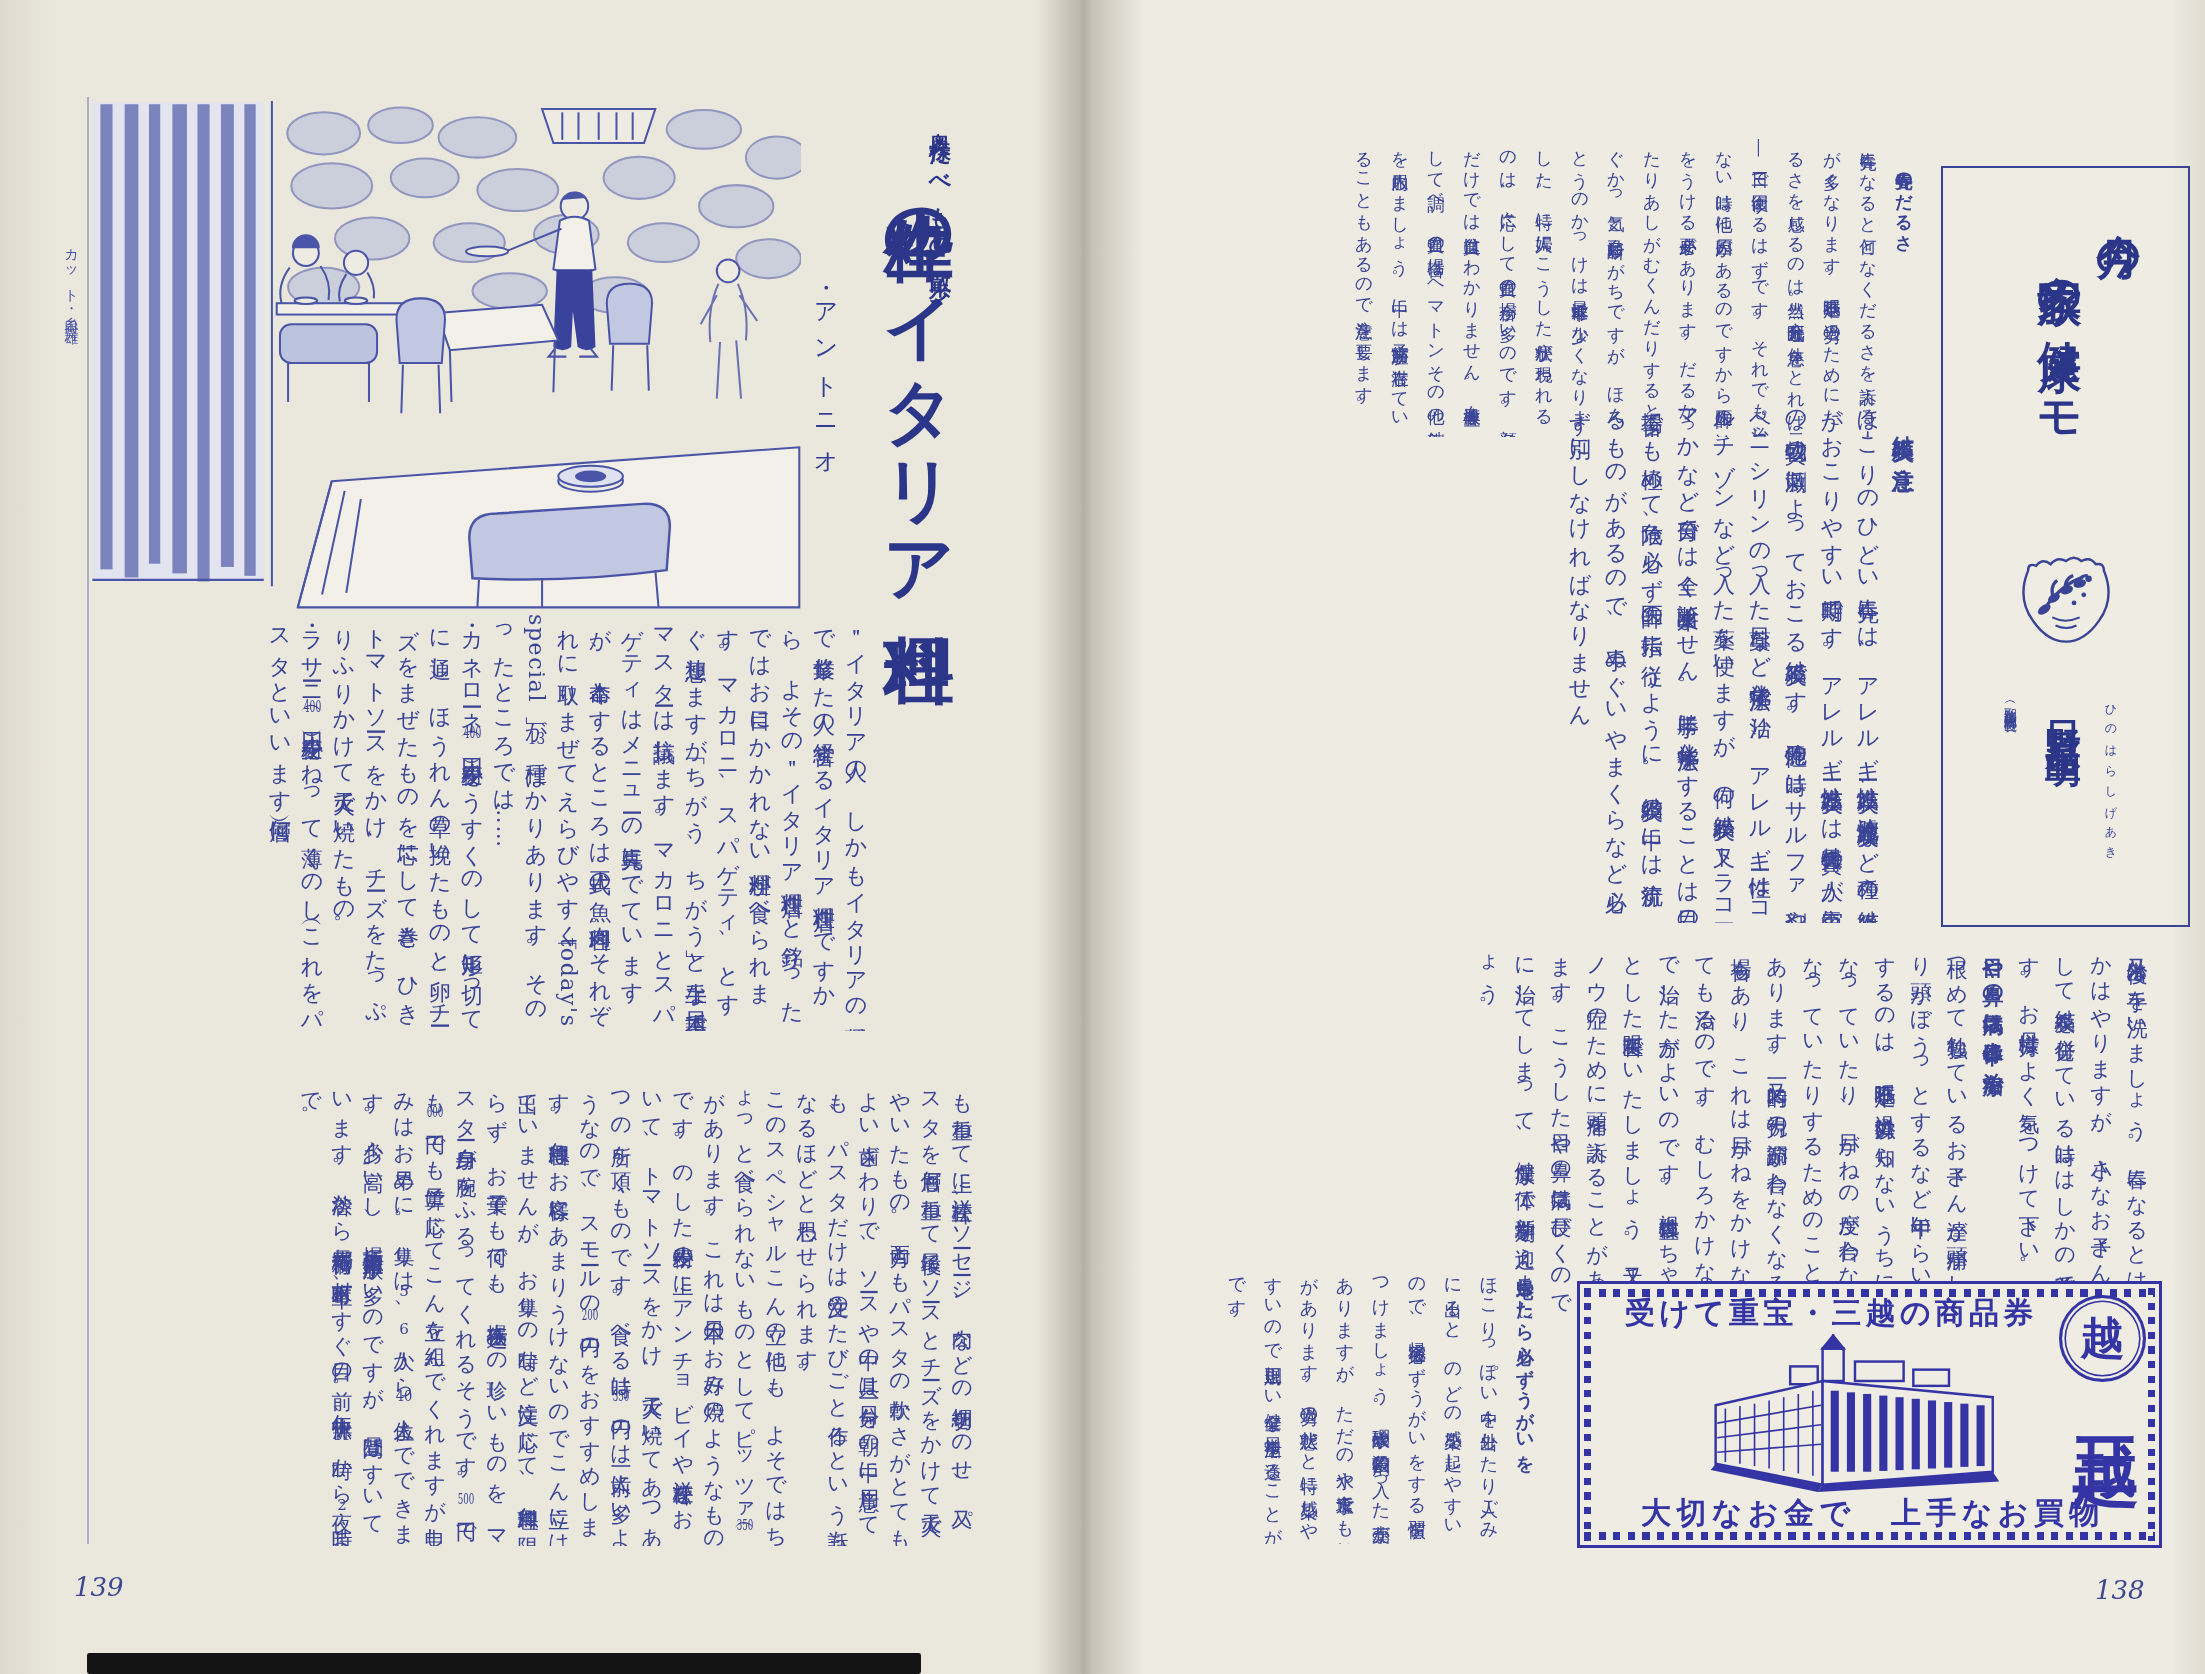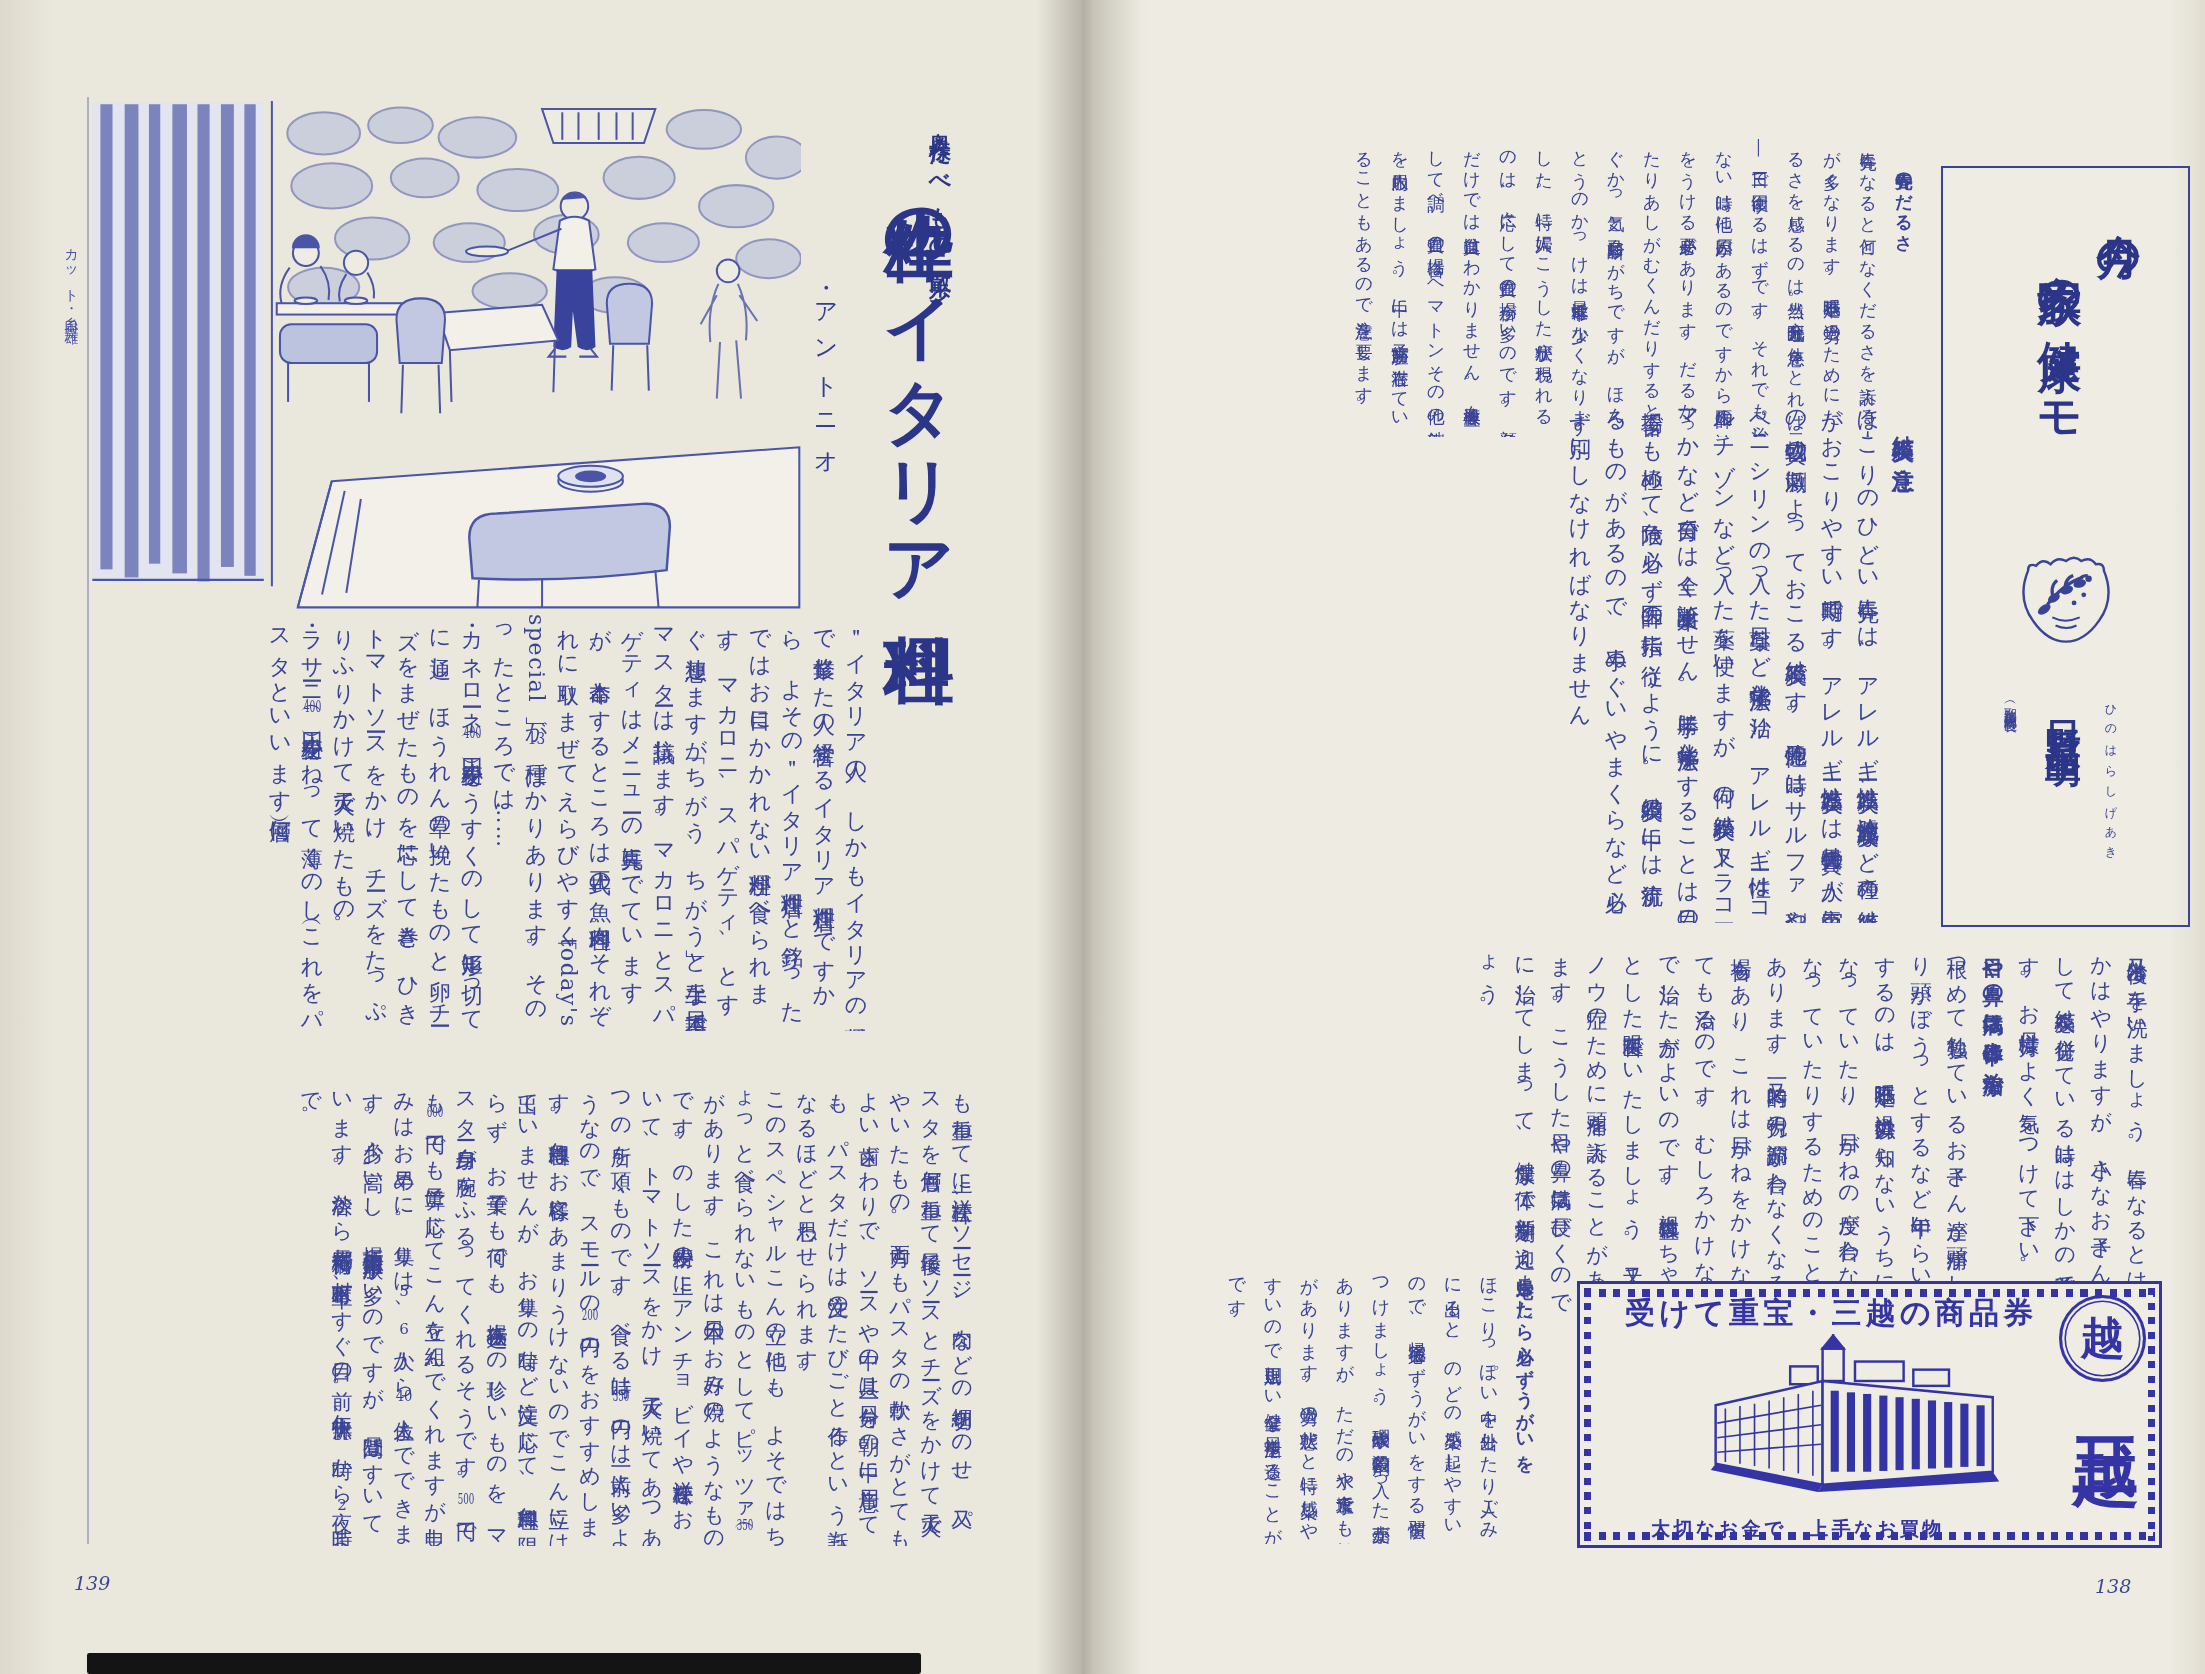--- a/index.html
+++ b/index.html
@@ -24,21 +24,21 @@
   .p-heading{font-weight:700;text-indent:1.1em;}
   .p-heading-bold{font-weight:700;font-family:"DejaVu Sans","Liberation Sans",sans-serif;}
   
   .lp-illu{position:absolute;left:89px;top:101px;}
   .lp-credit{position:absolute;left:63px;top:239px;height:210px;font-size:13.8px;letter-spacing:.35em;color:#4a55a5;}
   .lp-header{position:absolute;left:925px;top:115px;height:243px;font-size:22px;font-weight:700;letter-spacing:.30em;color:#2c3689;font-family:"DejaVu Sans","Liberation Sans",sans-serif;}
   .lp-title{position:absolute;left:873px;top:155px;height:712px;margin:0;font-size:70px;font-weight:700;letter-spacing:.05em;color:#2c3689;}
   .lp-author{position:absolute;left:810px;top:275px;height:210px;font-size:23.5px;letter-spacing:.45em;color:#333e92;}
   .lp-band-a{left:93px;top:614px;width:779px;height:417px;font-size:22px;line-height:32px;letter-spacing:1.6px;}
   .lp-band-b{left:93px;top:1078px;width:884px;height:468px;font-size:21px;line-height:31px;letter-spacing:1.6px;}
-  .pagenum{position:absolute;font-size:19px;font-style:italic;color:#3d4794;font-family:"DejaVu Serif","Liberation Serif",serif;}
+  .pagenum{position:absolute;font-size:26px;font-style:italic;color:#3d4794;font-family:"DejaVu Serif","Liberation Serif",serif;}
   .pagenum.left-num{left:74px;top:1572px;}
   .pagenum.right-num{left:2095px;top:1575px;text-align:right;}
   .scan-strip{position:absolute;left:87px;top:1653px;width:834px;height:21px;background:#141414;border-radius:2.4px;}
   
   .health-box{position:absolute;left:1941px;top:166px;width:245px;height:757px;border:2.4px solid #3a4497;background:rgba(255,255,255,.06);}
   .hb-title{position:absolute;top:32px;right:39px;height:453px;font-size:44px;font-weight:700;letter-spacing:.12em;color:#2c3689;}
   .hb-title div{margin:0;}
   .hb-line2{text-indent:.9em;}
   .hb-vase{position:absolute;left:50%;top:380px;transform:translateX(-50%);}
   .hb-furi{position:absolute;left:159px;top:528px;height:227px;font-size:12px;letter-spacing:.55em;color:#3a4497;}
@@ -49,21 +49,21 @@
   .rp-band3{left:1133px;top:942px;width:1022px;height:376px;font-size:21px;line-height:36px;letter-spacing:1.6px;}
   .rp-band4{left:1132px;top:1265px;width:411px;height:279px;font-size:18px;line-height:36px;letter-spacing:1.2px;}
   
   .ad{position:absolute;left:1577px;top:1281px;width:579px;height:261px;border:3.2px solid #3434a4;background:#eeece3;color:#3434a4;}
   .ad .saw{position:absolute;left:4px;right:4px;height:8px;background:repeating-linear-gradient(90deg,#3434a4 0 7.3px,rgba(0,0,0,0) 7.3px 14.6px);}
   .ad .saw.top{top:4.9px;}
   .ad .saw.bot{bottom:4.9px;}
   .ad .sider{position:absolute;top:4px;bottom:4px;width:7.3px;background:repeating-linear-gradient(180deg,#3434a4 0 7.3px,rgba(0,0,0,0) 7.3px 14.6px);}
   .ad .sider.l{left:4px;} .ad .sider.r{right:4px;}
   .ad-head{position:absolute;left:45px;top:9px;font-size:30px;font-weight:700;letter-spacing:.14em;font-family:"DejaVu Sans","Liberation Sans",sans-serif;}
-  .ad-foot{position:absolute;left:71px;top:209px;font-size:19px;font-weight:700;letter-spacing:.18em;font-family:"DejaVu Sans","Liberation Sans",sans-serif;margin-top:23px;}
+  .ad-foot{position:absolute;left:61px;top:209px;font-size:30px;font-weight:700;letter-spacing:.18em;font-family:"DejaVu Sans","Liberation Sans",sans-serif;}
   .ad-bldg{position:absolute;left:121px;top:50px;}
   .ad-logo{position:absolute;right:13px;top:11.3px;width:81px;height:81px;border:3.2px solid #3434a4;border-radius:50%;box-shadow:inset 0 0 0 2.4px #eeece3, inset 0 0 0 4px #3434a4;display:flex;align-items:center;justify-content:center;}
   .ad-logo span{font-size:44px;font-weight:700;}
   .ad-brand{position:absolute;right:18px;top:100px;height:147px;font-size:68px;font-weight:700;letter-spacing:.02em;line-height:1;}
   .edge-line-left{position:absolute;left:87px;top:97px;bottom:130px;width:1.6px;background:rgba(58,68,151,.35);}
 </style>
 </head>
 <body>
 
 <div class="gutter"></div>

